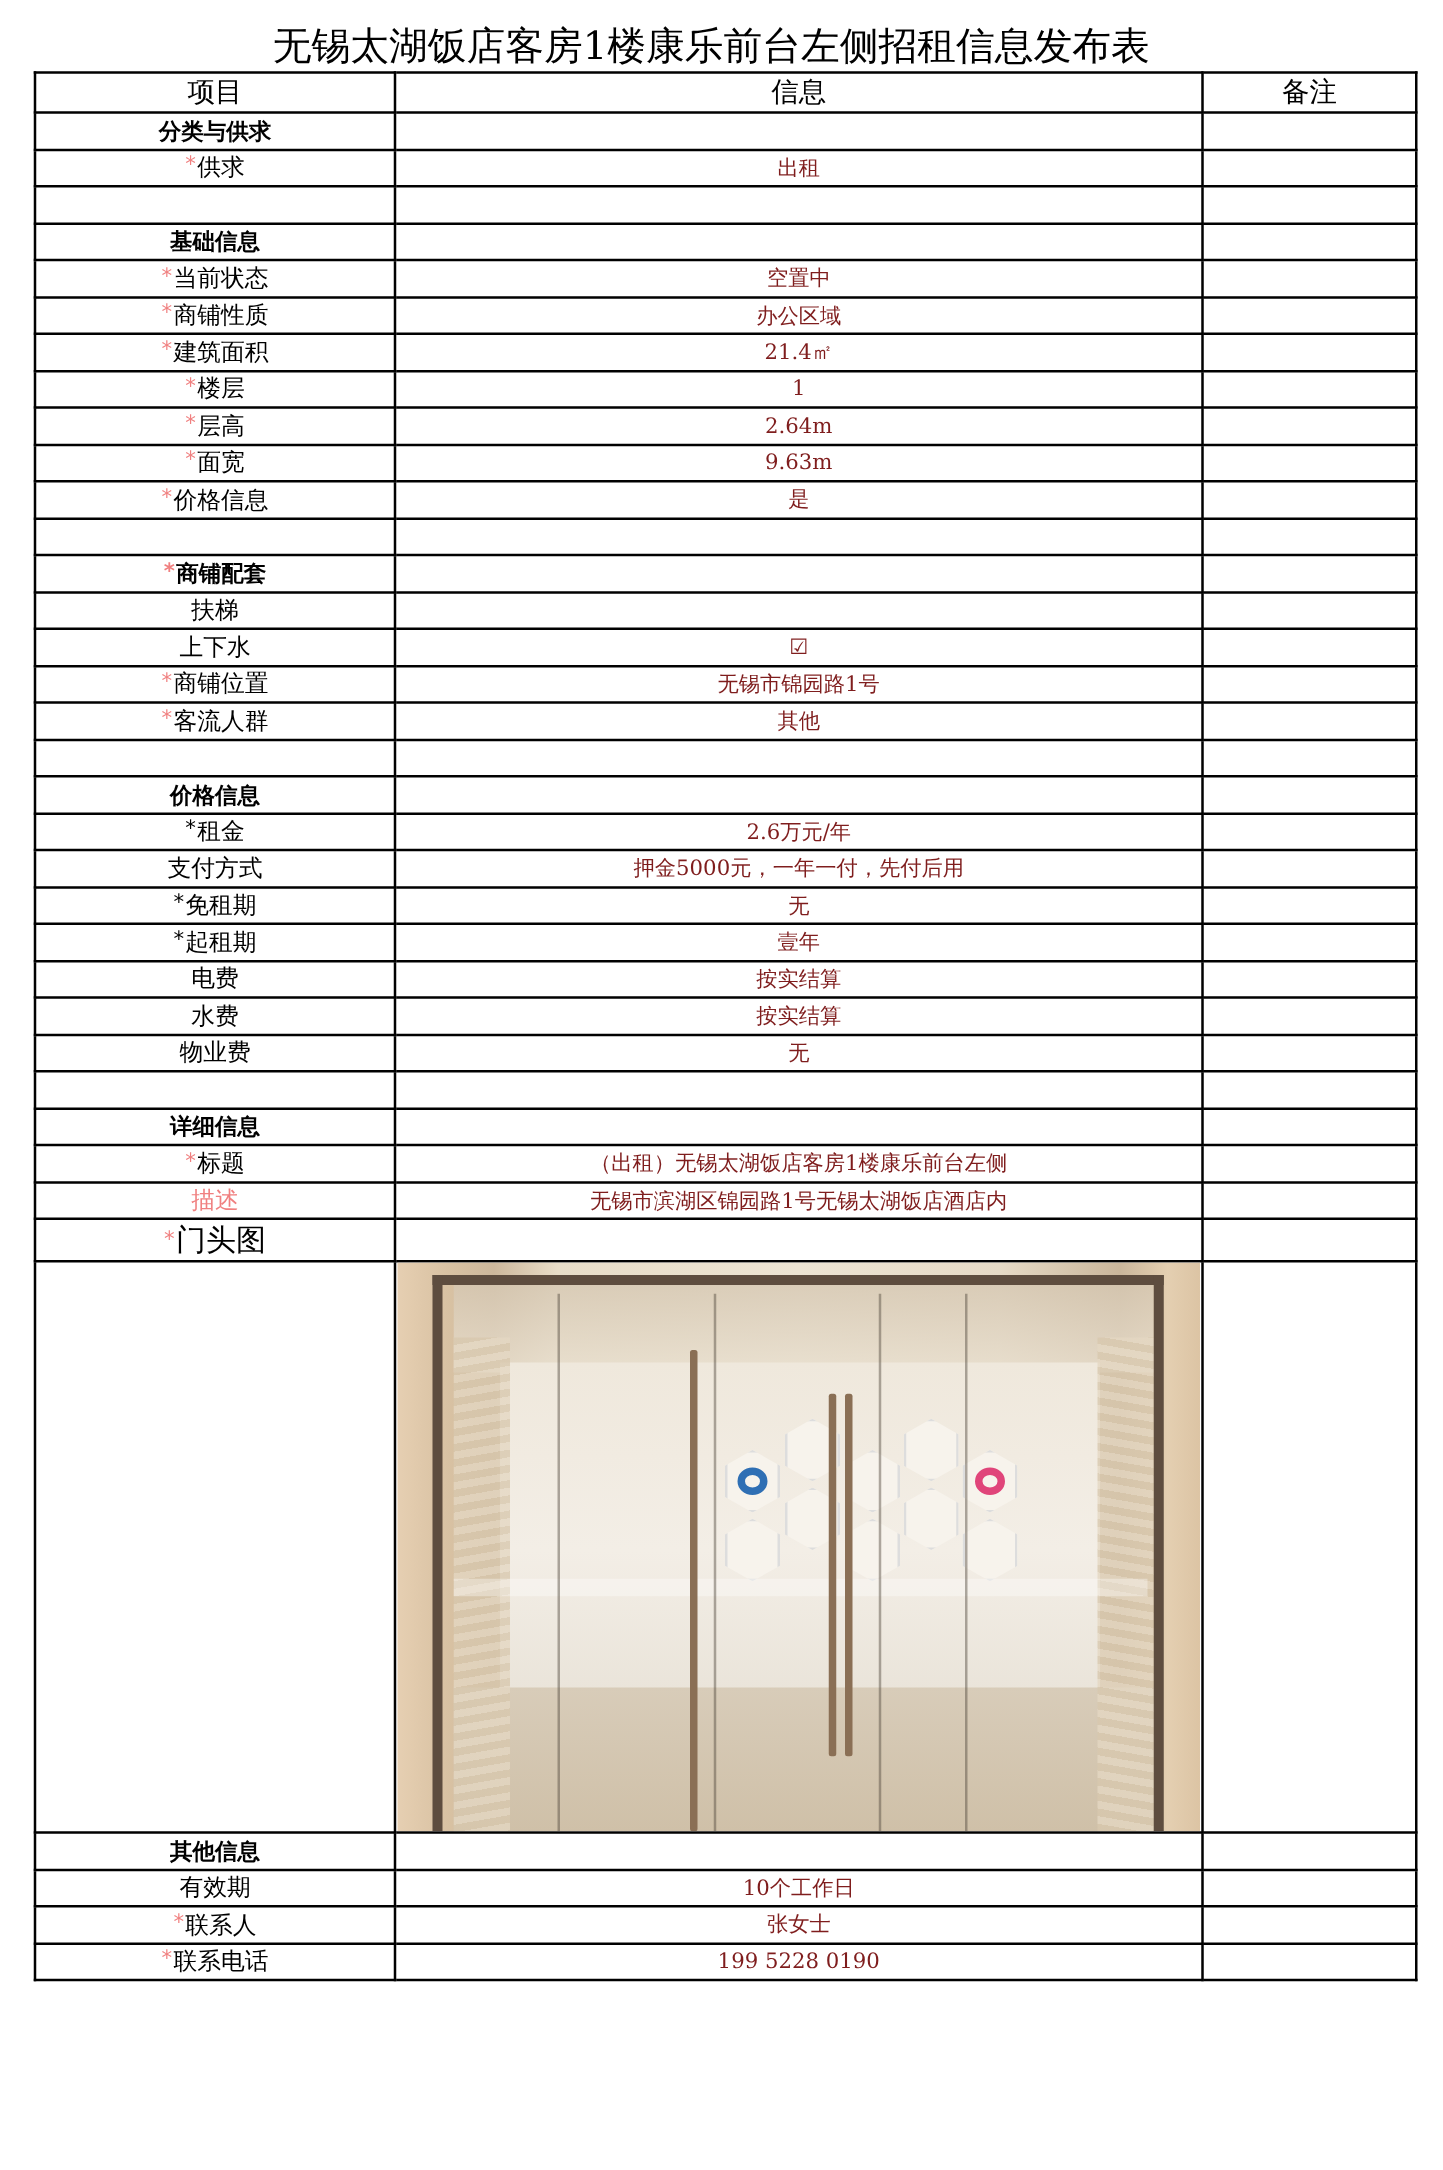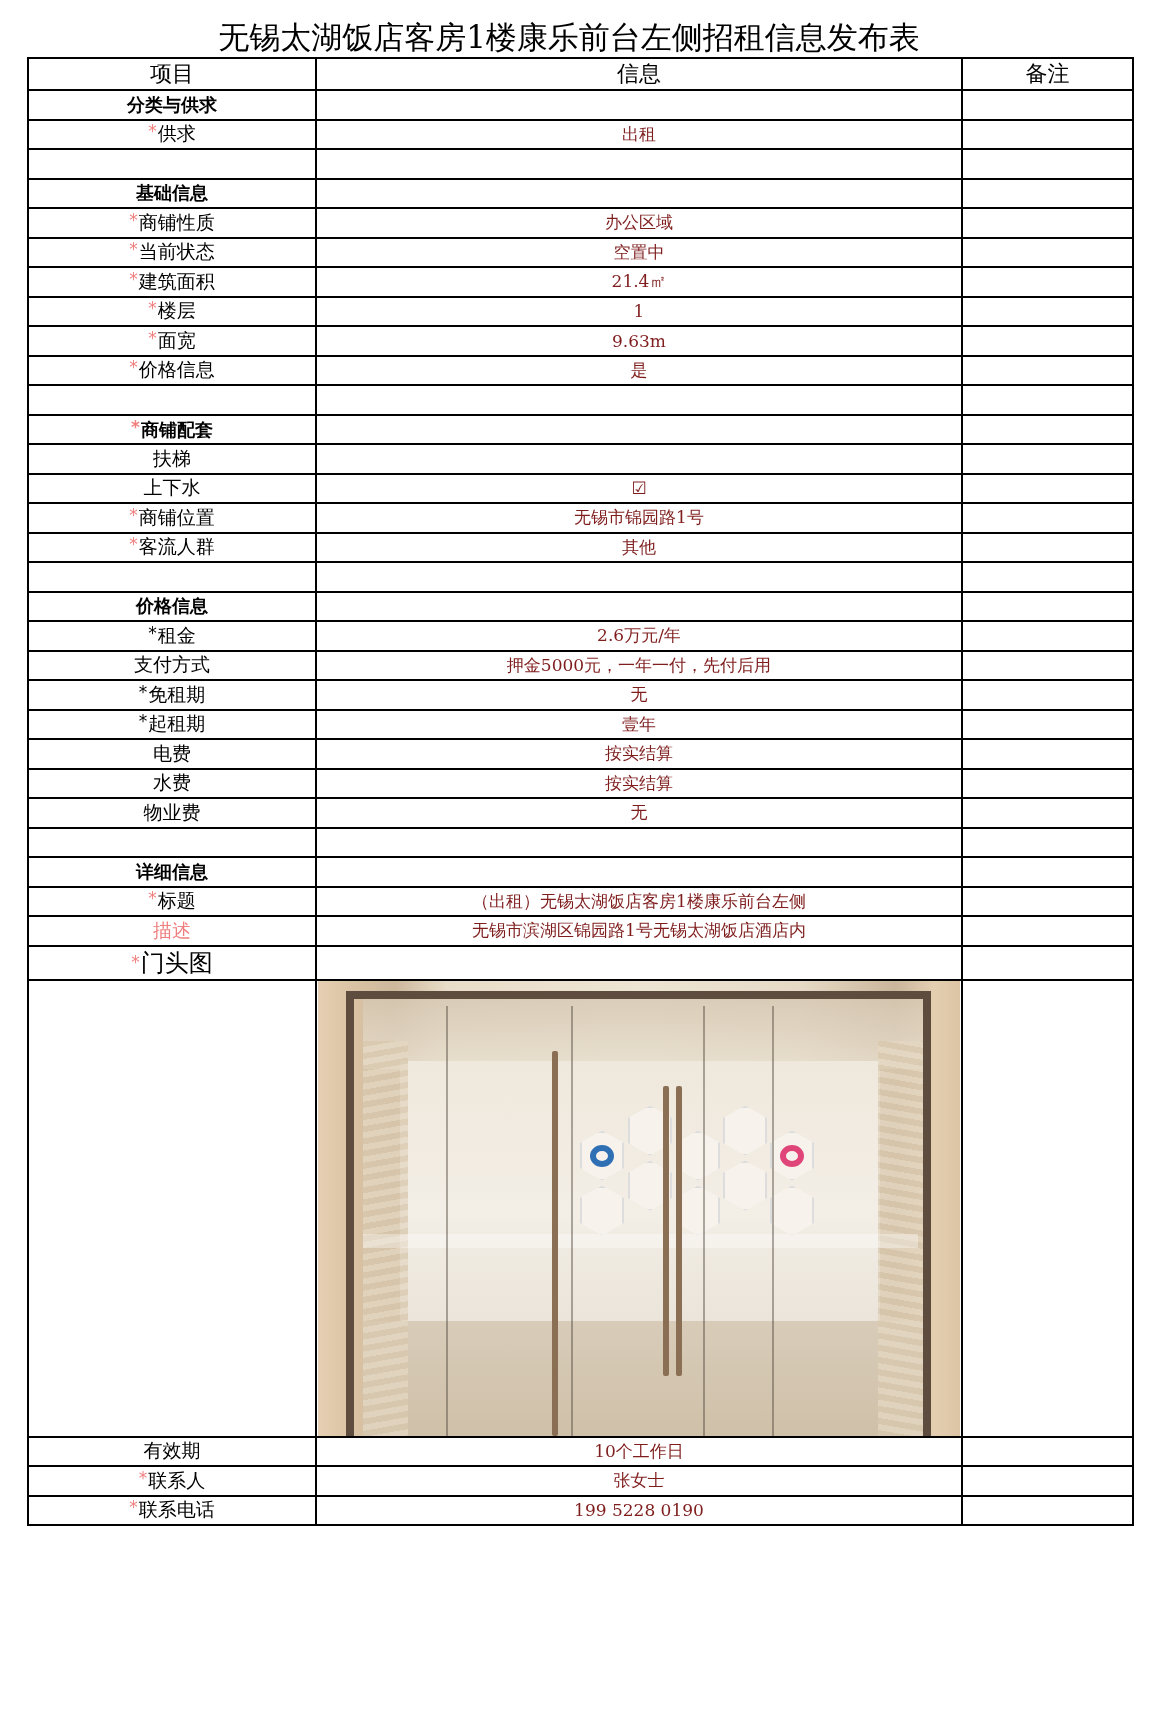--- a/index.html
+++ b/index.html
@@ -82,37 +82,42 @@
         <td class="label"><span></span></td>
         <td class="val"></td>
         <td></td>
       </tr>
       <tr>
         <td class="label section"><span>基础信息</span></td>
         <td class="val"></td>
         <td></td>
       </tr>
       <tr>
+        <td class="label"><span class="req">*</span><span>当前状态</span></td>
+        <td class="val">空置中</td>
+        <td></td>
+      </tr>
+      <tr>
         <td class="label"><span class="req">*</span><span>商铺性质</span></td>
         <td class="val">办公区域</td>
         <td></td>
       </tr>
       <tr>
-        <td class="label"><span class="req">*</span><span>当前状态</span></td>
-        <td class="val">空置中</td>
-        <td></td>
-      </tr>
-      <tr>
         <td class="label"><span class="req">*</span><span>建筑面积</span></td>
         <td class="val">21.4㎡</td>
         <td></td>
       </tr>
       <tr>
         <td class="label"><span class="req">*</span><span>楼层</span></td>
         <td class="val">1</td>
+        <td></td>
+      </tr>
+      <tr>
+        <td class="label"><span class="req">*</span><span>层高</span></td>
+        <td class="val">2.64m</td>
         <td></td>
       </tr>
       <tr>
         <td class="label"><span class="req">*</span><span>面宽</span></td>
         <td class="val">9.63m</td>
         <td></td>
       </tr>
       <tr>
         <td class="label"><span class="req">*</span><span>价格信息</span></td>
         <td class="val">是</td>
@@ -244,20 +249,25 @@
     <div class="glassline" style="left:385px;top:25px;height:430px;"></div>
     <div class="glassline" style="left:454px;top:25px;height:430px;"></div>
     <div class="handle" style="left:234px;top:70px;height:385px;"></div>
     <div class="handle" style="left:345px;top:105px;height:290px;"></div>
     <div class="handle" style="left:358px;top:105px;height:290px;"></div>
   </div>
 </td>
         <td></td>
       </tr>
       <tr>
+        <td class="label section"><span>其他信息</span></td>
+        <td class="val"></td>
+        <td></td>
+      </tr>
+      <tr>
         <td class="label"><span>有效期</span></td>
         <td class="val">10个工作日</td>
         <td></td>
       </tr>
       <tr>
         <td class="label"><span class="req">*</span><span>联系人</span></td>
         <td class="val">张女士</td>
         <td></td>
       </tr>
       <tr>

